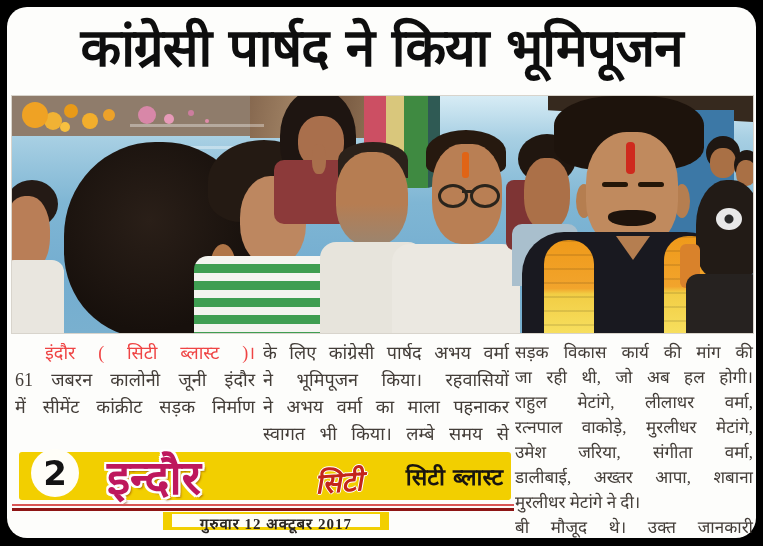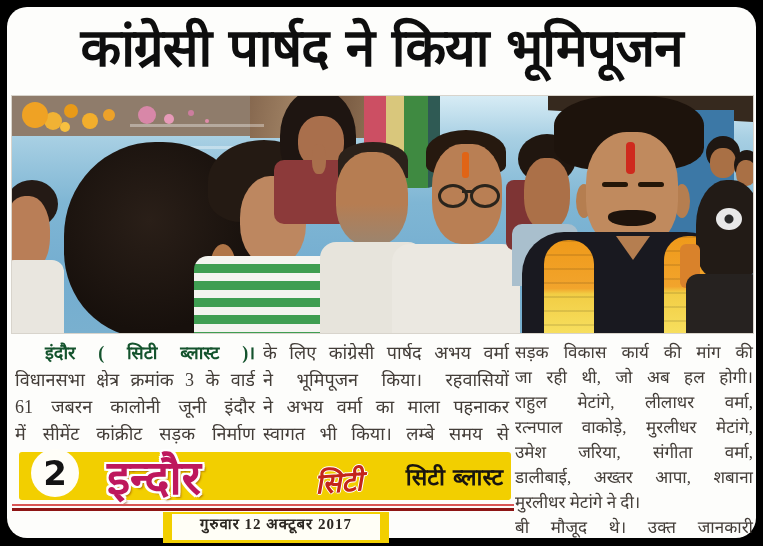--- a/index.html
+++ b/index.html
@@ -18,21 +18,21 @@
   .photo{position:absolute;left:4px;top:88px;width:741px;height:237px;overflow:hidden;
          background:linear-gradient(180deg,#d7ecf5 0%,#a7cfe3 18%,#7fb6d4 45%,#74add0 75%,#79b0cf 100%);
          border:1px solid #d8d4cc;}
 
   
   .col{position:absolute;top:333px;color:#433d38;}
   .col .line{text-align:justify;text-align-last:justify;}
   .col1{left:8px;width:240px;font-size:18px;line-height:27px;}
   .col2{left:256px;width:246px;font-size:18px;line-height:27px;}
   .col3{left:508px;width:238px;font-size:17px;line-height:25px;}
-  .lead{font-weight:700;color:#14532d;padding-left:30px;}
+  .lead{font-weight:400;color:#ef4444;padding-left:30px;}
   .lastline{text-align-last:left !important;}
 
   
   .banner{position:absolute;left:12px;top:445px;width:492px;height:48px;background:#f2cf00;
           border-radius:3px;}
   .pgcircle{position:absolute;left:12px;top:-3px;width:48px;height:48px;background:#fffef8;
             border-radius:50%;text-align:center;line-height:48px;
             font-family:"DejaVu Sans","Liberation Sans",sans-serif;
             font-size:34px;font-weight:bold;color:#141414;}
   .logo-main{position:absolute;left:88px;top:-8px;font-family:"DejaVu Sans","Liberation Sans",sans-serif;
@@ -41,21 +41,21 @@
                          2px 2px 0 #fff,-2px -2px 0 #fff,2px -2px 0 #fff,-2px 2px 0 #fff,
                          3px 3px 2px rgba(120,40,0,.5);}
   .logo-script{position:absolute;left:296px;top:10px;font-family:"DejaVu Serif","Liberation Serif",serif;
                font-style:italic;font-weight:bold;font-size:28px;color:#c3251a;
                transform:rotate(-4deg);
                text-shadow:1px 0 0 #fff,-1px 0 0 #fff,0 1px 0 #fff,0 -1px 0 #fff;}
   .logo-right{position:absolute;right:8px;top:8px;font-family:"DejaVu Sans","Liberation Sans",sans-serif;
               font-size:23px;font-weight:bold;color:#19150f;}
   .rule{position:absolute;left:5px;top:497px;width:502px;height:2px;background:transparent;
         border-top:2px solid #d95555;border-bottom:3px solid #8e1515;}
-  .datebar{position:absolute;left:156px;top:505px;width:226px;height:31px;background:#f2cf00;}
+  .datebar{position:absolute;left:156px;top:505px;width:226px;height:18px;background:#f2cf00;}
   .datebox{position:absolute;left:9px;top:2px;right:9px;bottom:3px;background:#fffef6;
            text-align:center;font-size:15px;font-weight:bold;color:#2b2722;line-height:21px;
            letter-spacing:1px;}
 </style>
 </head>
 <body>
 
 <div class="page">
   <div class="inner">
 
@@ -124,21 +124,20 @@
       <div class="abs" style="left:722px;top:54px;width:26px;height:30px;background:#1f1712;border-radius:50%;"></div>
       <div class="abs" style="left:724px;top:64px;width:20px;height:26px;background:#a97045;border-radius:46%;"></div>
       <div class="abs" style="left:684px;top:84px;width:66px;height:98px;background:#221b16;border-radius:46% 46% 30% 30%;"></div>
       <div class="abs" style="left:704px;top:112px;width:26px;height:22px;border-radius:50%;background:radial-gradient(circle,#2a2a2a 0 4px,#e8e8e8 5px);"></div>
       <div class="abs" style="left:668px;top:148px;width:20px;height:44px;background:#d9822b;border-radius:6px;"></div>
       <div class="abs" style="left:674px;top:178px;width:76px;height:59px;background:#262220;border-radius:12px 12px 0 0;"></div>
     </div>
 
     <div class="col col1">
       <div class="line lead">इंदौर ( सिटी ब्लास्ट )।</div>
-      <div class="line">विधानसभा क्षेत्र क्रमांक 3 के वार्ड</div>
       <div class="line">61 जबरन कालोनी जूनी इंदौर</div>
       <div class="line">में सीमेंट कांक्रीट सड़क निर्माण</div>
     </div>
     <div class="col col2">
       <div class="line">के लिए कांग्रेसी पार्षद अभय वर्मा</div>
       <div class="line">ने भूमिपूजन किया। रहवासियों</div>
       <div class="line">ने अभय वर्मा का माला पहनाकर</div>
       <div class="line">स्वागत भी किया। लम्बे समय से</div>
     </div>
     <div class="col col3">

